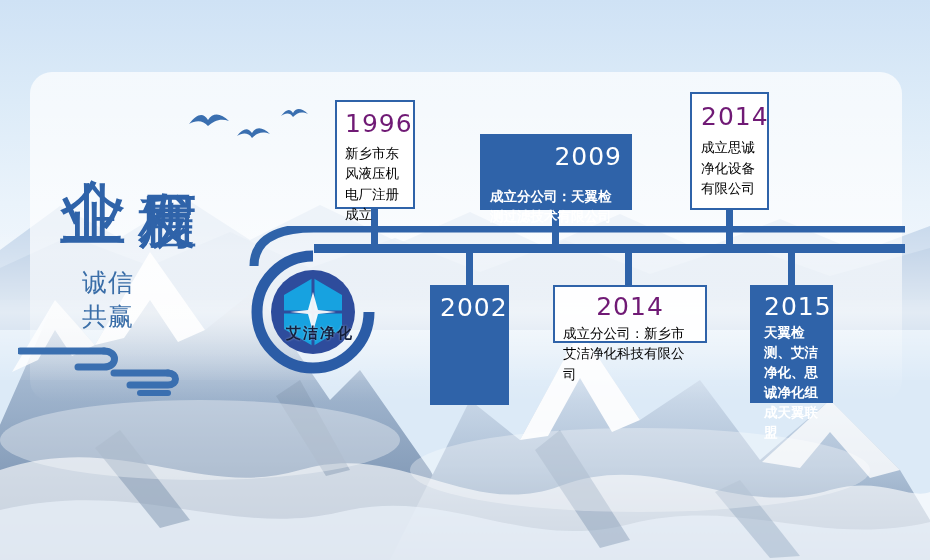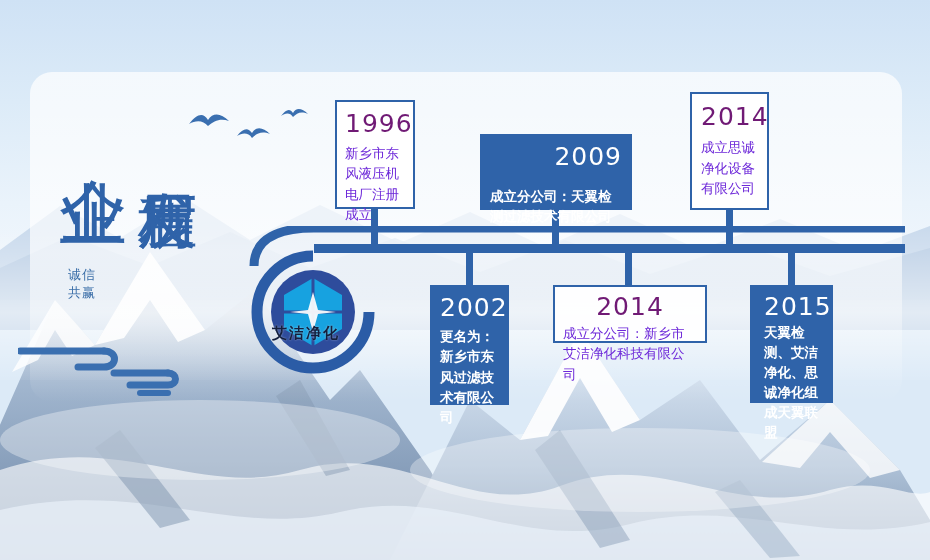--- a/index.html
+++ b/index.html
@@ -28,51 +28,51 @@
   .headline{position:absolute;left:0;top:0;width:260px;height:420px;}
   .hl{
     position:absolute;color:#2d62a8;font-weight:400;line-height:.92;
     font-family:"DejaVu Sans","Liberation Sans",sans-serif;
     writing-mode:vertical-rl;text-orientation:upright;letter-spacing:2px;
   }
   .hl-a{left:62px;top:125px;font-size:68px;color:#2f63a9;}
   .hl-b{left:140px;top:145px;font-size:60px;color:#2f63a9;}
   .hl-sub{
     position:absolute;left:68px;top:266px;width:66px;
-    font-size:13px;color:#3a6ea8;line-height:1.35;text-align:left;
+    font-size:25px;color:#3a6ea8;line-height:1.35;text-align:right;
     letter-spacing:1px;
   }
 
   
   .cloudmotif{position:absolute;left:18px;top:325px;width:210px;height:85px;}
 
   
   .logo{position:absolute;left:238px;top:248px;width:150px;height:128px;}
   .logo-text{
-    position:absolute;left:272px;top:324px;width:96px;text-align:left;
+    position:absolute;left:272px;top:324px;width:96px;text-align:center;
     font-size:15px;font-weight:700;color:#141f3d;letter-spacing:2px;
     text-shadow:0 0 2px rgba(255,255,255,.5);
   }
 
   
   .rail{position:absolute;left:240px;top:226px;width:665px;height:42px;}
 
   
   .card{position:absolute;box-sizing:border-box;}
   .card .yr{
     display:block;text-align:center;font-weight:400;letter-spacing:1px;
   }
   .card .desc{display:block;}
 
   .card.light{
     background:rgba(255,255,255,.93);
     border:2px solid #2f63a9;
   }
   .card.light .yr{color:#701a75;}
-  .card.light .desc{color:#6d28d9;}
+  .card.light .desc{color:#000000;}
 
   .card.dark{
     background:#2f63a9;border:2px solid #2f63a9;
   }
   .card.dark .yr{color:#ffffff;}
   .card.dark .desc{color:#ffffff;font-weight:700;}
 
   .stem{position:absolute;background:#2f63a9;width:7px;}
 
   
@@ -225,21 +225,20 @@
     <span class="desc">成立分公司：天翼检测过滤技术有限公司</span>
   </div>
 
   <div class="card light" id="card-2014a">
     <span class="yr">2014</span>
     <span class="desc">成立思诚净化设备有限公司</span>
   </div>
 
   <div class="card dark" id="card-2002">
     <span class="yr">2002</span>
-    <span class="desc">更名为：新乡市东风过滤技术有限公司</span>
   </div>
 
   <div class="card light" id="card-2014b">
     <span class="yr">2014</span>
     <span class="desc">成立分公司：新乡市艾洁净化科技有限公司</span>
   </div>
 
   <div class="card dark" id="card-2015">
     <span class="yr">2015</span>
     <span class="desc">天翼检测、艾洁净化、思诚净化组成天翼联盟</span>

